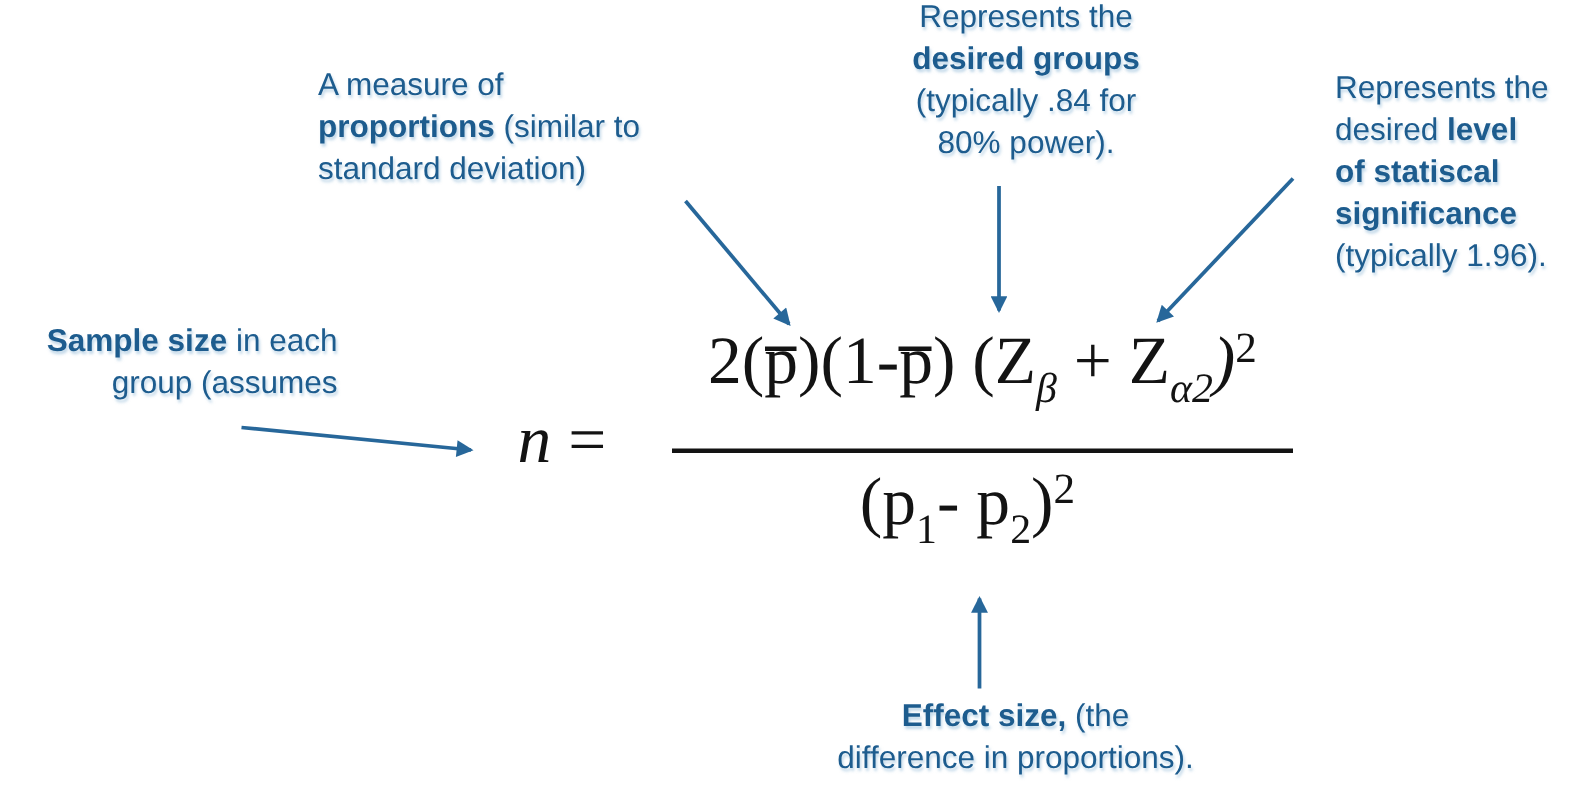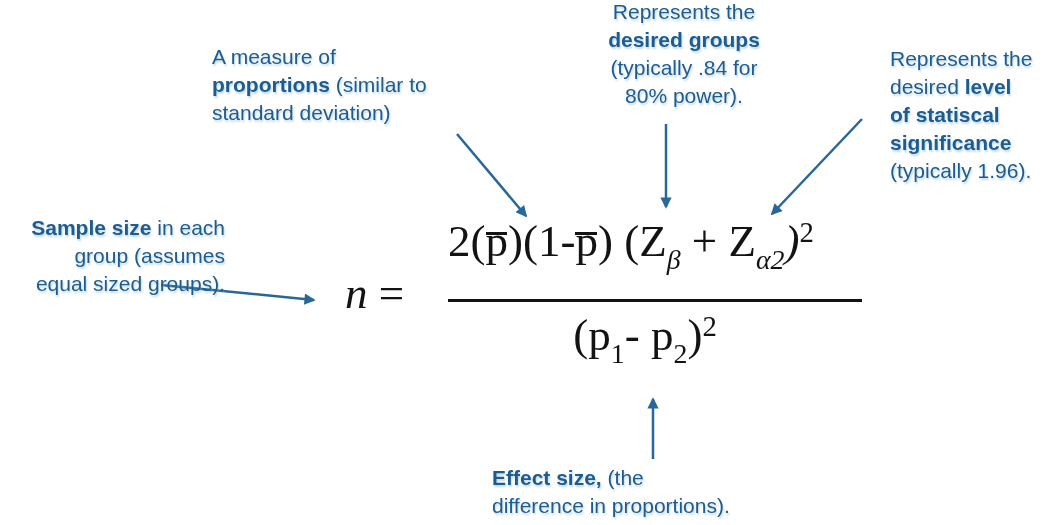--- a/index.html
+++ b/index.html
@@ -11,21 +11,21 @@
   .annotation {
     position:absolute; color:var(--blue,#1d5c8e); font-size:21px; line-height:28px;
     text-shadow:1px 2px 2px rgba(141,183,214,.55); white-space:pre;
   }
   .annotation .b { font-weight:700; }
   .frm {
     position:absolute; font-family:"Liberation Serif", serif; color:var(--ink,#131313);
     font-size:45px; line-height:1; white-space:pre;
   }
   .frm-lhs { left:345px; top:271px; }
-  .frm-num { left:448px; top:218px; width:414px; }
+  .frm-num { left:448px; top:218px; width:414px; text-align:center; }
   .frm-den { left:438px; top:312px; width:414px; text-align:center; }
   .fracbar { position:absolute; left:448px; top:299px; width:414px; height:3px; background:var(--ink,#131313); }
   .frm .i   { font-style:italic; }
   .frm .sub { font-size:.62em; vertical-align:-0.45em; }
   .frm .sup { font-size:.64em; vertical-align:0.5em; }
   .frm .bar { position:relative; display:inline-block; }
   .frm .bar::before {
     content:""; position:absolute; left:0; right:1px; top:0.27em;
     border-top:3px solid var(--ink,#131313);
   }
@@ -44,25 +44,25 @@
     <g>
         <line x1="457" y1="134" x2="526" y2="216" stroke="#27679a" stroke-width="2.5" marker-end="url(#ah)"></line>
         <line x1="666" y1="124" x2="666" y2="207" stroke="#27679a" stroke-width="2.5" marker-end="url(#ah)"></line>
         <line x1="862" y1="119" x2="772" y2="214" stroke="#27679a" stroke-width="2.5" marker-end="url(#ah)"></line>
         <line x1="161" y1="285" x2="314" y2="300" stroke="#27679a" stroke-width="2.5" marker-end="url(#ah)"></line>
         <line x1="653" y1="459" x2="653" y2="399" stroke="#27679a" stroke-width="2.5" marker-end="url(#ah)"></line>
       </g>
   </svg>
 
   <div>
-      <div class="annotation" style="left: 0px; top: 175px; width: 225px; text-align: right; margin-top: 39px;"><div><span class="b">Sample size</span><span> in each</span></div><div><span>group (assumes</span></div><div><span>equal sized groups).</span></div></div>
+      <div class="annotation" style="left: 0px; top: 175px; width: 225px; text-align: right; margin-top: 39px;"><div><span class="b">Sample size</span><span> in each</span></div><div><span>group (assumes</span></div></div>
       <div class="annotation" style="left: 212px; top: 43px; width: 240px; text-align: left;"><div><span>A measure of</span></div><div><span class="b">proportions</span><span> (similar to</span></div><div><span>standard deviation)</span></div></div>
       <div class="annotation" style="left: 584px; top: -2px; width: 200px; text-align: center;"><div><span>Represents the</span></div><div><span class="b">desired groups</span></div><div><span>(typically .84 for</span></div><div><span>80% power).</span></div></div>
       <div class="annotation" style="left: 890px; top: 45px; width: 170px; text-align: left;"><div><span>Represents the</span></div><div><span>desired </span><span class="b">level</span></div><div><span class="b">of statiscal</span></div><div><span class="b">significance</span></div><div><span>(typically 1.96).</span></div></div>
-      <div class="annotation" style="left: 492px; top: 464px; width: 330px; "><div><span class="b">Effect size,</span><span> (the</span></div><div><span>difference in proportions).</span></div></div>
+      <div class="annotation" style="left: 512px; top: 464px; width: 330px; text-align: center;"><div><span class="b">Effect size,</span><span> (the</span></div><div><span>difference in proportions).</span></div></div>
     </div>
 
   <div class="frm frm-lhs"><span class="i">n</span><span> = </span></div>
   <div class="frm frm-num"><span>2(</span><span class="bar">p</span><span>)(1-</span><span class="bar">p</span><span>) (Z</span><span class="i sub">β</span><span> + </span><span>Z</span><span class="i sub">α2</span><span class="i">)</span><span class="sup">2</span></div>
   <div class="fracbar"></div>
   <div class="frm frm-den"><span>(p</span><span class="sub">1</span><span>- p</span><span class="sub">2</span><span>)</span><span class="sup">2</span></div>
 
 </div>
 
 </body></html>

